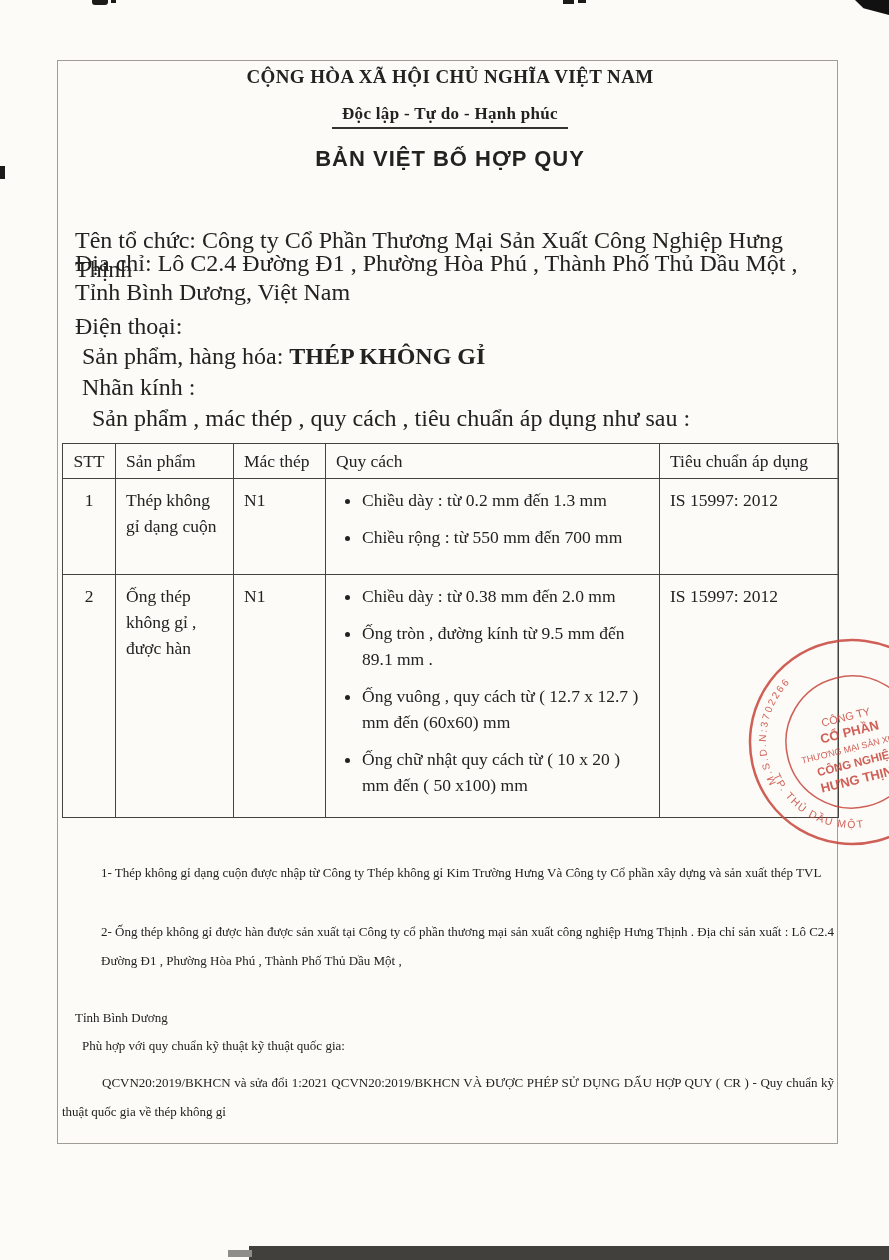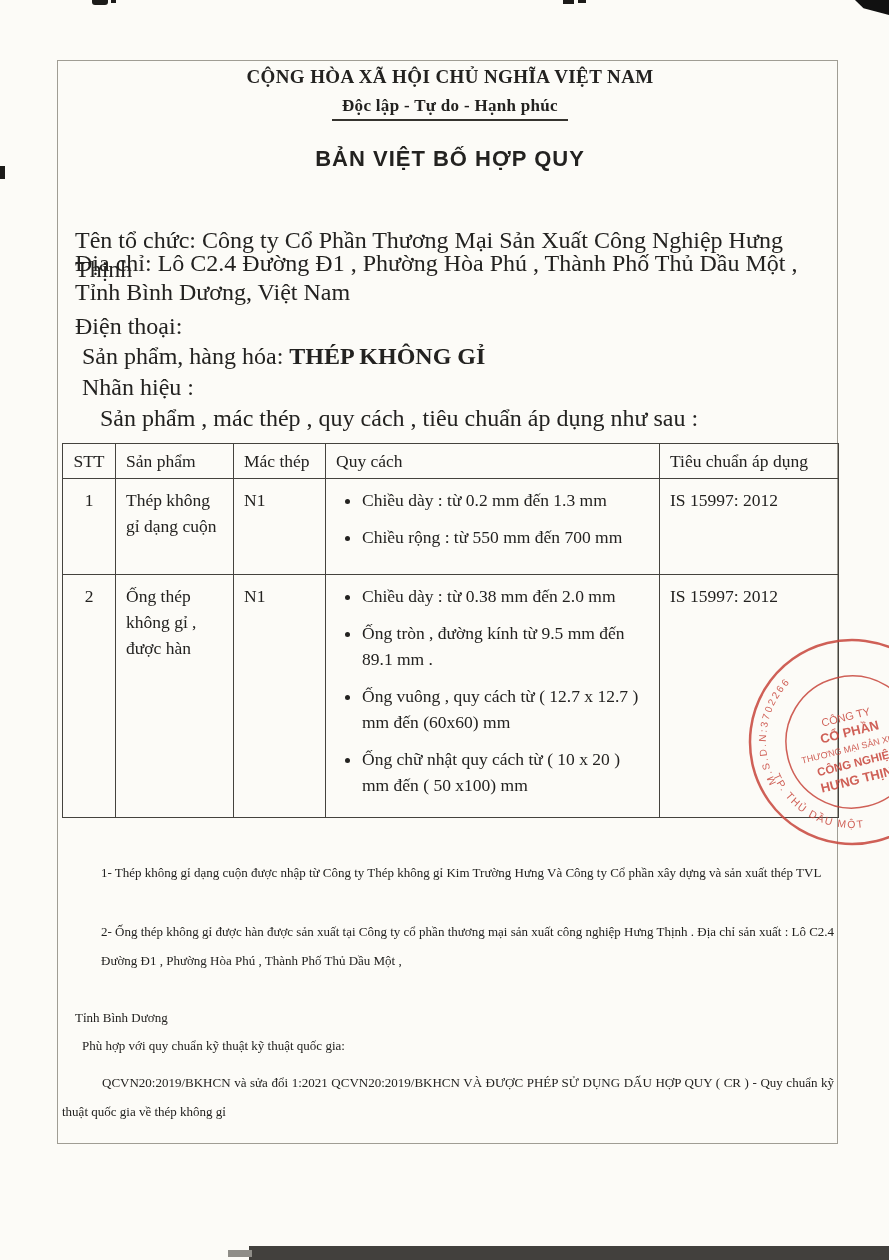--- a/index.html
+++ b/index.html
@@ -5,31 +5,31 @@
   html,body{margin:0;padding:0;background:#e8e8e4;}
   .page{
     position:relative;width:889px;height:1260px;background:#fcfbf7;
     font-family:"Liberation Serif",serif;color:#232220;overflow:hidden;
     margin:0 auto;
   }
   .page-border{position:absolute;left:57px;top:60px;width:779px;height:1082px;border:1px solid #a09d94;}
   .center{position:absolute;left:57px;width:786px;text-align:center;}
   .hdr1{top:66px;font-size:19px;font-weight:bold;letter-spacing:.4px;}
   .hdr2-wrap{top:96px;}
-  .hdr2{display:inline-block;font-size:17px;font-weight:bold;border-bottom:2px solid #35332e;padding:0 10px 3px 10px;letter-spacing:.3px;}
+  .hdr2{display:inline-block;font-size:17px;font-weight:bold;border-bottom:2px solid #35332e;padding:0 10px 3px 10px;letter-spacing:.3px;margin-top:8px;}
   .title{top:146px;font-family:"Liberation Sans",sans-serif;font-size:22px;font-weight:bold;letter-spacing:1px;}
   .num{top:190px;font-size:18px;}
 
   .bp{position:absolute;margin:0;font-size:24px;line-height:29px;}
   .p-org{left:75px;top:226px;width:762px;}
   .p-addr{left:75px;top:249px;width:756px;}
   .p-phone{left:75px;top:312px;}
   .p-product{left:82px;top:342px;}
   .p-brand{left:82px;top:373px;}
-  .p-intro{left:100px;top:404px;text-align:center;}
+  .p-intro{left:92px;top:404px;text-align:center;}
 
   .spec-table{position:absolute;left:62px;top:443px;width:776px;border-collapse:collapse;table-layout:fixed;font-size:17.5px;}
   .spec-table th,.spec-table td{border:1px solid #45433e;vertical-align:top;padding:8px 10px;font-weight:normal;text-align:left;line-height:26px;}
   .spec-table thead th{vertical-align:middle;height:26px;padding:4px 10px;}
   .c-stt{text-align:center !important;}
   .c-mt{text-align:left;}
   .r1 td{height:79px;}
   .r2 td{height:222px;}
   ul.specs{margin:0;padding:0 4px 0 26px;}
   ul.specs li{margin:0 0 11px 0;line-height:26px;}
@@ -64,21 +64,21 @@
   <div class="center hdr1">CỘNG HÒA XÃ HỘI CHỦ NGHĨA VIỆT NAM</div>
   <div class="center hdr2-wrap">
     <span class="hdr2">Độc lập - Tự do - Hạnh phúc</span>
   </div>
   <div class="center title">BẢN VIỆT BỐ HỢP QUY</div>
 
   <p class="bp p-org">Tên tổ chức: Công ty Cổ Phần Thương Mại Sản Xuất Công Nghiệp Hưng Thịnh</p>
   <p class="bp p-addr">Địa chỉ: Lô C2.4 Đường Đ1 , Phường Hòa Phú , Thành Phố Thủ Dầu Một , Tỉnh Bình Dương, Việt Nam</p>
   <p class="bp p-phone">Điện thoại:</p>
   <p class="bp p-product"><span>Sản phẩm, hàng hóa: </span><b>THÉP KHÔNG GỈ</b></p>
-  <p class="bp p-brand">Nhãn hiệu :</p>
+  <p class="bp p-brand">Nhãn kính :</p>
   <p class="bp p-intro">Sản phẩm , mác thép , quy cách , tiêu chuẩn áp dụng như sau :</p>
 
   <table class="spec-table">
     <colgroup>
       <col style="width:53px">
         <col style="width:118px">
         <col style="width:92px">
         <col style="width:334px">
         <col style="width:179px">
     </colgroup>

